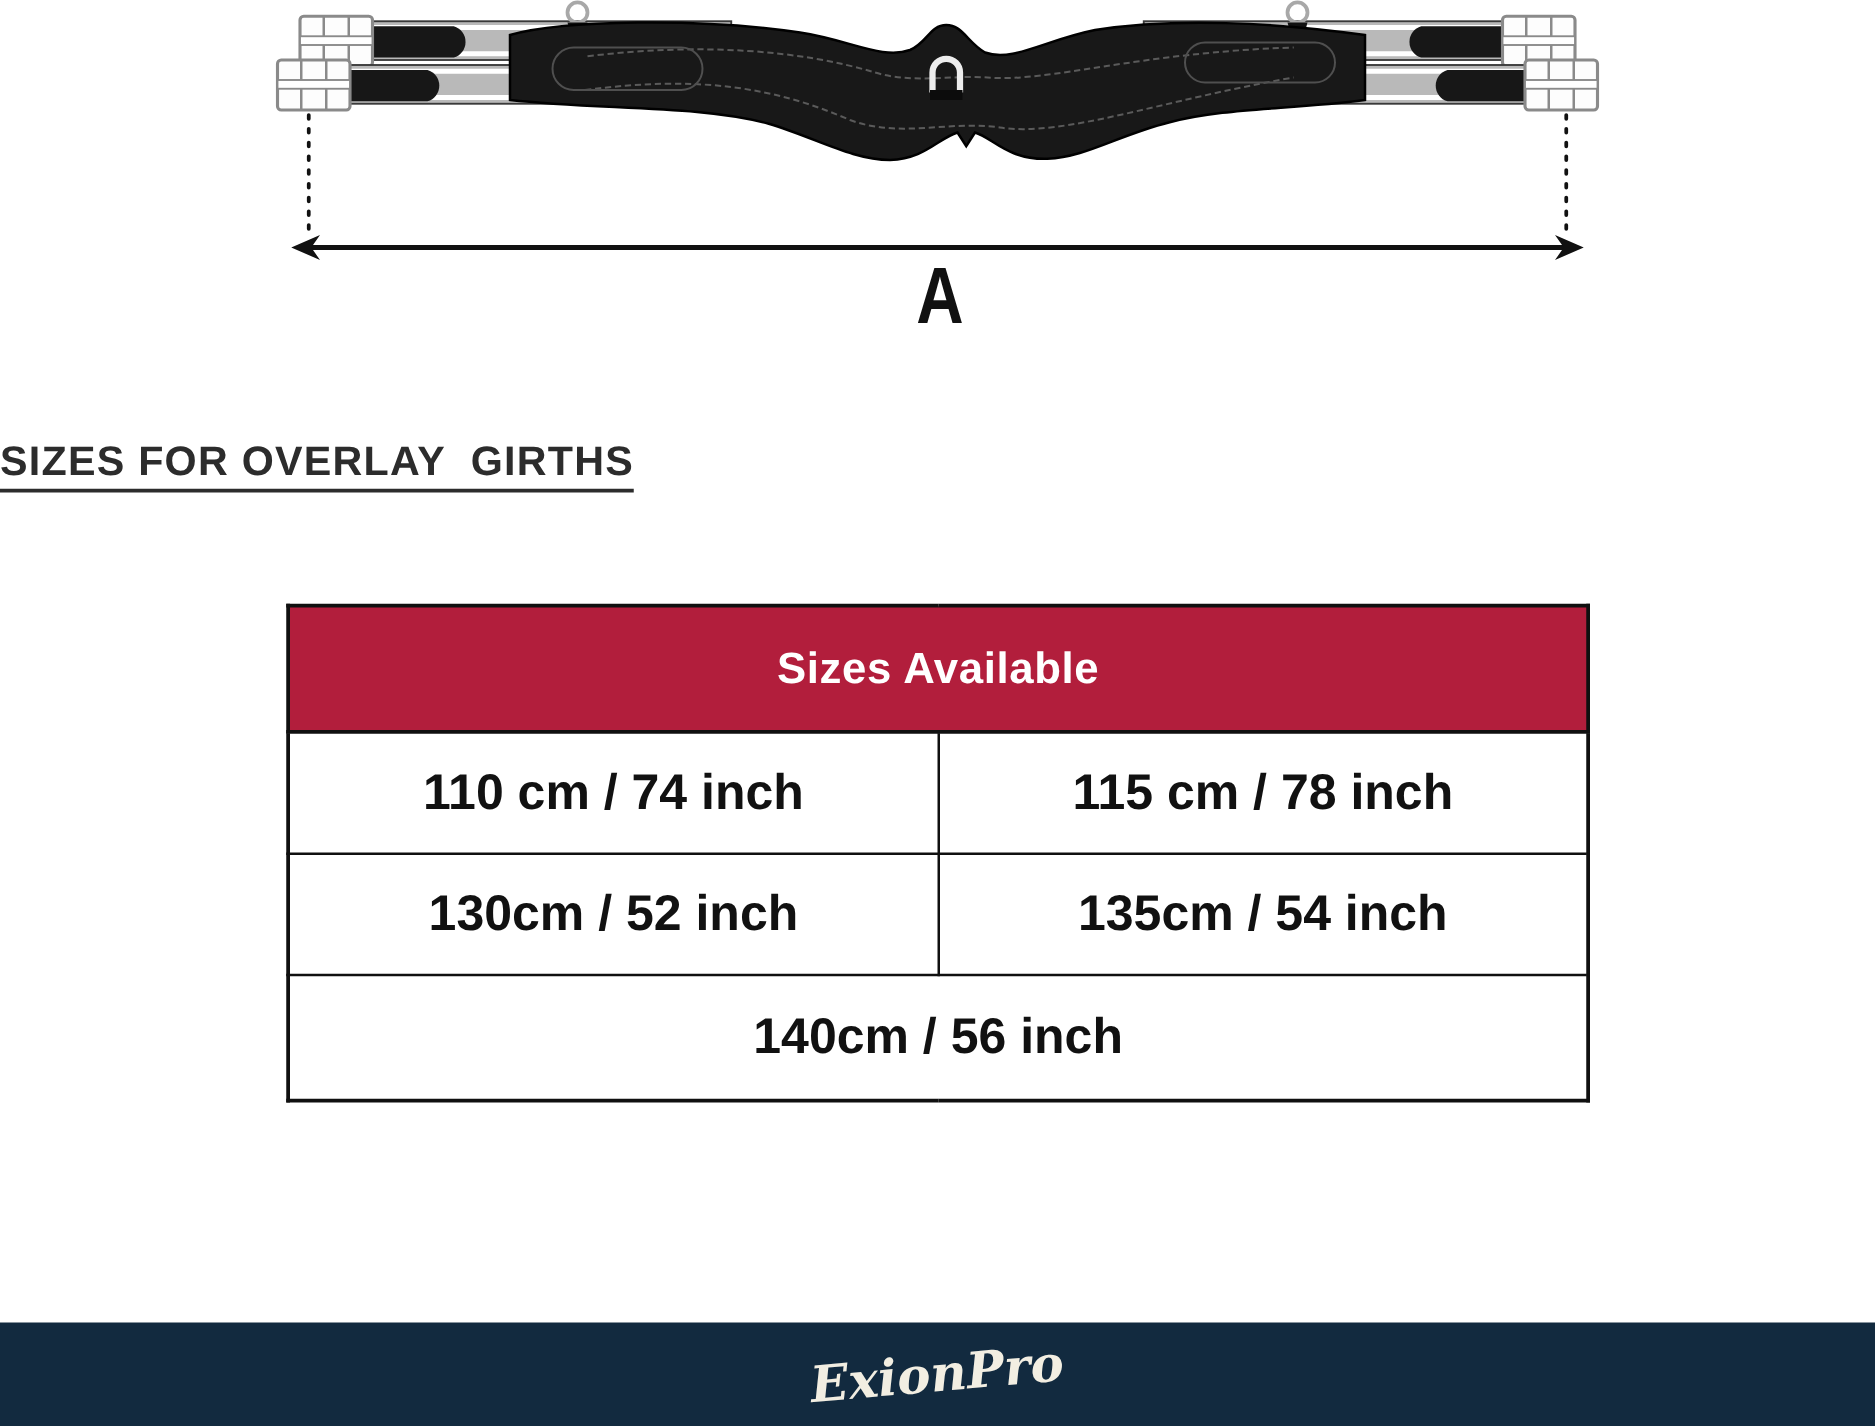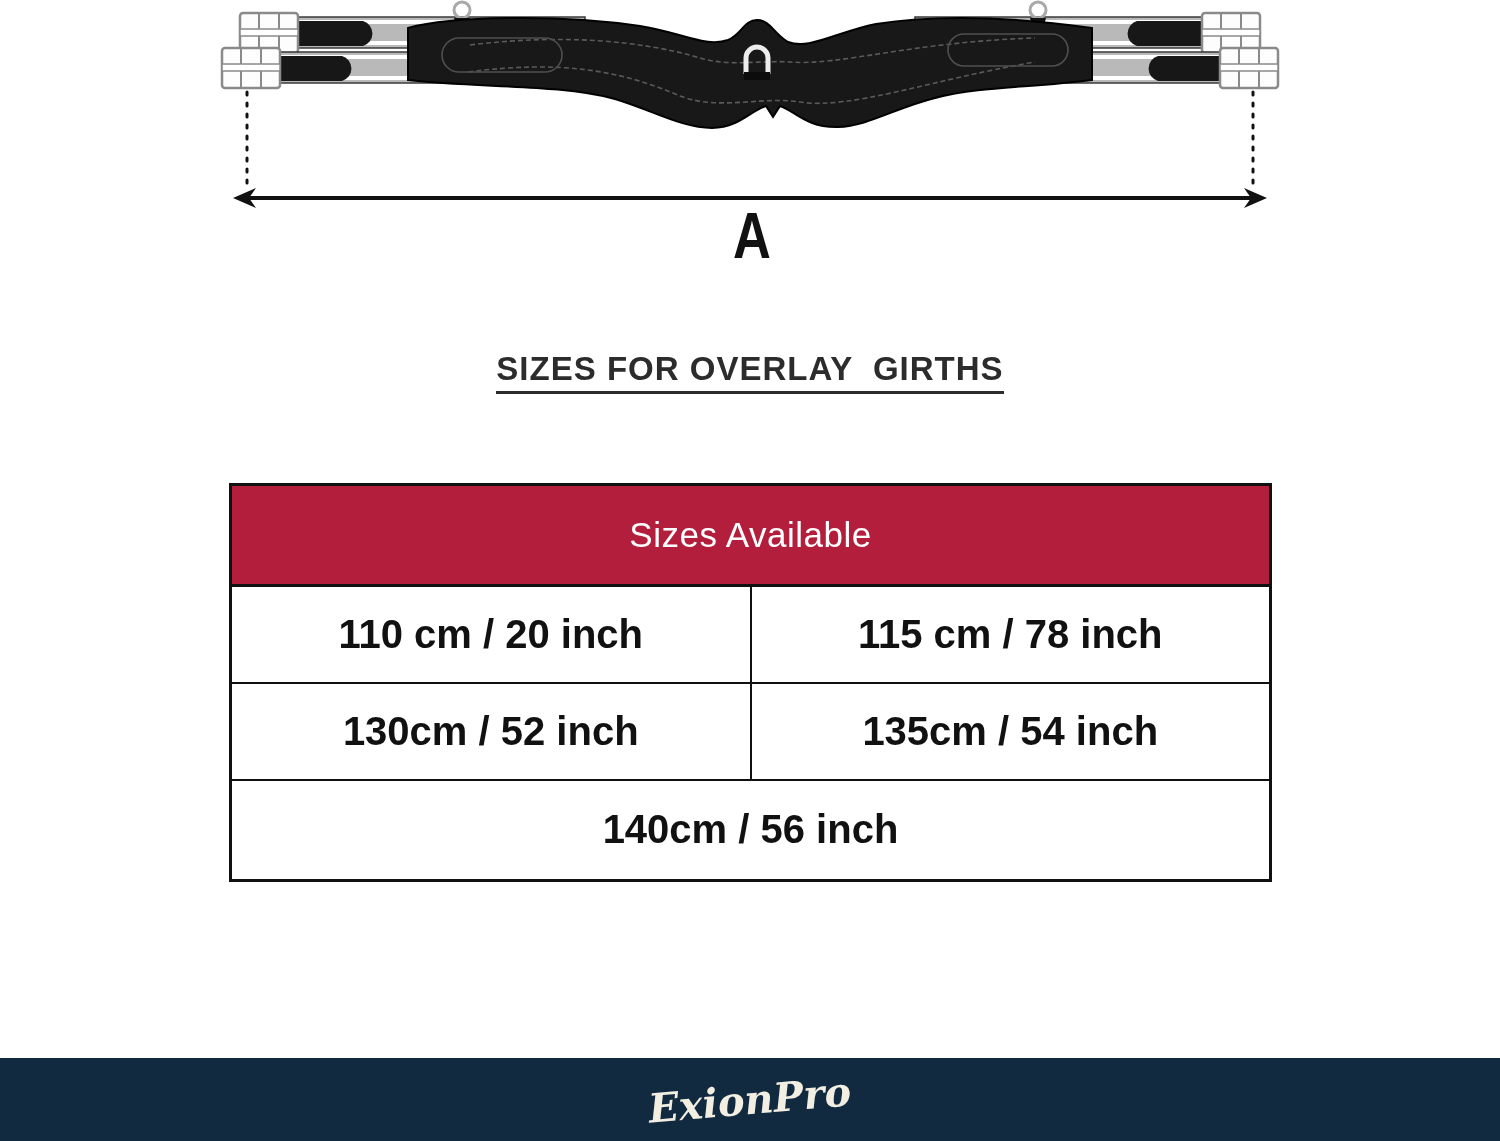--- a/index.html
+++ b/index.html
@@ -15,21 +15,21 @@
   body{
     background:#ffffff;
     font-family:"Liberation Sans",sans-serif;
     position:relative;
     overflow:hidden;
   }
   .page{position:relative;width:1500px;height:1141px;background:#fff;}
 
   .hero{position:absolute;left:0;top:0;width:1500px;height:270px;}
 
-  .heading-wrap{position:absolute;left:0;top:350px;width:100%;text-align:center;}
+  .heading-wrap{position:absolute;left:0;top:350px;width:100%;}
   .heading{
     display:inline-block;
     font-size:33px;
     font-weight:700;
     letter-spacing:1px;
     color:#2c2c2c;
     border-bottom:3px solid #2c2c2c;
     padding-bottom:3px;
     white-space:pre;
   }
@@ -39,21 +39,21 @@
     left:229px;top:483px;
     width:1043px;
     border-collapse:collapse;
     table-layout:fixed;
     border:3px solid var(--table-border);
   }
   table.size-table th{
     background:var(--table-header-bg);
     color:var(--header-text);
     font-size:35px;
-    font-weight:400;
+    font-weight:700;
     letter-spacing:0.5px;
     height:101px;
     border:3px solid var(--table-border);
     text-align:center;
     vertical-align:middle;
   }
   table.size-table td{
     background:#ffffff;
     color:var(--text);
     font-size:40px;
@@ -193,21 +193,21 @@
   </div>
 
   <table class="size-table">
     <thead>
       <tr>
         <th colspan="2">Sizes Available</th>
       </tr>
     </thead>
     <tbody>
       <tr>
-        <td>110 cm / 20 inch</td>
+        <td>110 cm / 74 inch</td>
         <td>115 cm / 78 inch</td>
       </tr>
       <tr>
         <td>130cm / 52 inch</td>
         <td>135cm / 54 inch</td>
       </tr>
       <tr>
         <td colspan="2" class="span2">140cm / 56 inch</td>
       </tr>
     </tbody>

